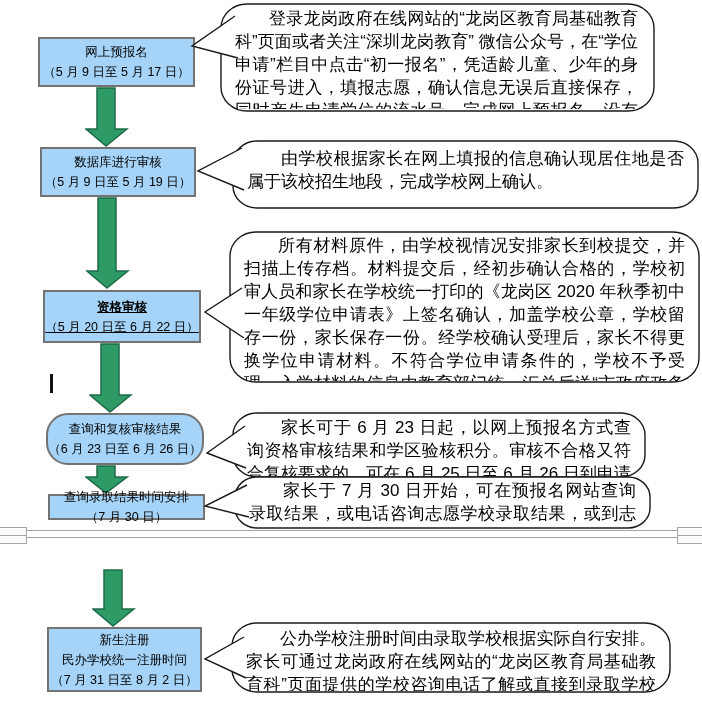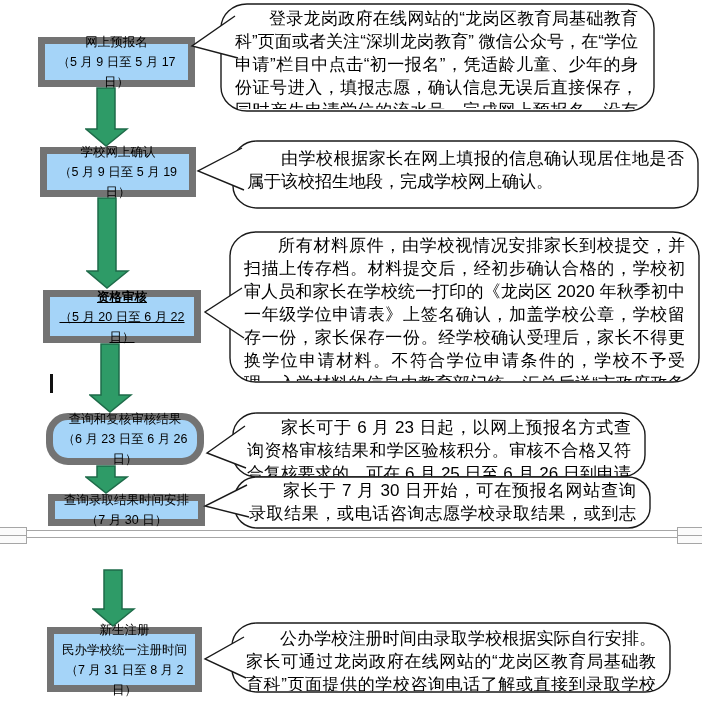--- a/index.html
+++ b/index.html
@@ -4,21 +4,21 @@
 <style>
   html,body{margin:0;padding:0;background:#fff;}
   .page{position:relative;width:702px;height:708px;background:#ffffff;overflow:hidden;
         font-family:"Liberation Sans",sans-serif;color:#000;}
 
   
   .pb-line{position:absolute;left:0;width:702px;height:0;border-top:1px solid #a6a6a6;}
   .pb-bracket{position:absolute;width:26px;height:7px;border:1px solid #a6a6a6;background:#fbfbfb;}
 
   
-  .flow-box{position:absolute;background:#a5d4f8;border:7px solid #737373;
+  .flow-box{position:absolute;background:#a5d4f8;border:2px solid #737373;
             display:flex;flex-direction:column;justify-content:center;align-items:center;
             text-align:center;font-size:12.5px;line-height:20px;box-sizing:border-box;}
   .flow-box .bold{font-weight:bold;}
 
   
   .arrow{position:absolute;}
 
   
   .callout{position:absolute;}
   .callout svg{position:absolute;left:0;top:0;}
@@ -53,32 +53,32 @@
   </svg>
   <svg class="arrow" style="left:92px;top:569px;" width="44" height="58">
     <polygon points="12,1 30,1 30,40 42,40 21,57 1,40 12,40" fill="#2e9b67" stroke="#1e6b49" stroke-width="1.5"></polygon>
   </svg>
 
   <div class="flow-box" style="left:38px;top:37px;width:157px;height:50px;">
     <span class="box-line">网上预报名</span>
     <span class="box-line">（5 月 9 日至 5 月 17 日）</span>
   </div>
   <div class="flow-box" style="left:40px;top:147px;width:156px;height:50px;">
-    <span class="box-line">学校网上确认</span>
+    <span class="box-line">数据库进行审核</span>
     <span class="box-line">（5 月 9 日至 5 月 19 日）</span>
   </div>
   <div class="flow-box" style="left:43px;top:290px;width:158px;height:53px;text-decoration:underline;">
     <span class="box-line bold">资格审核</span>
     <span class="box-line">（5 月 20 日至 6 月 22 日）</span>
   </div>
   <div class="flow-box" style="left:46px;top:413px;width:158px;height:52px;border-radius:22px;">
     <span class="box-line">查询和复核审核结果</span>
     <span class="box-line">（6 月 23 日至 6 月 26 日）</span>
   </div>
-  <div class="flow-box" style="left:48px;top:494px;width:157px;height:32px;justify-content:center;">
+  <div class="flow-box" style="left:48px;top:494px;width:157px;height:26px;justify-content:center;">
     <span class="box-line">查询录取结果时间安排</span>
     <span class="box-line">（7 月 30 日）</span>
   </div>
   <div class="flow-box" style="left:47px;top:627px;width:155px;height:65px;">
     <span class="box-line">新生注册</span>
     <span class="box-line">民办学校统一注册时间</span>
     <span class="box-line">（7 月 31 日至 8 月 2 日）</span>
   </div>
 
   <div class="callout" style="left:190px;top:2px;width:466px;height:112px;">

